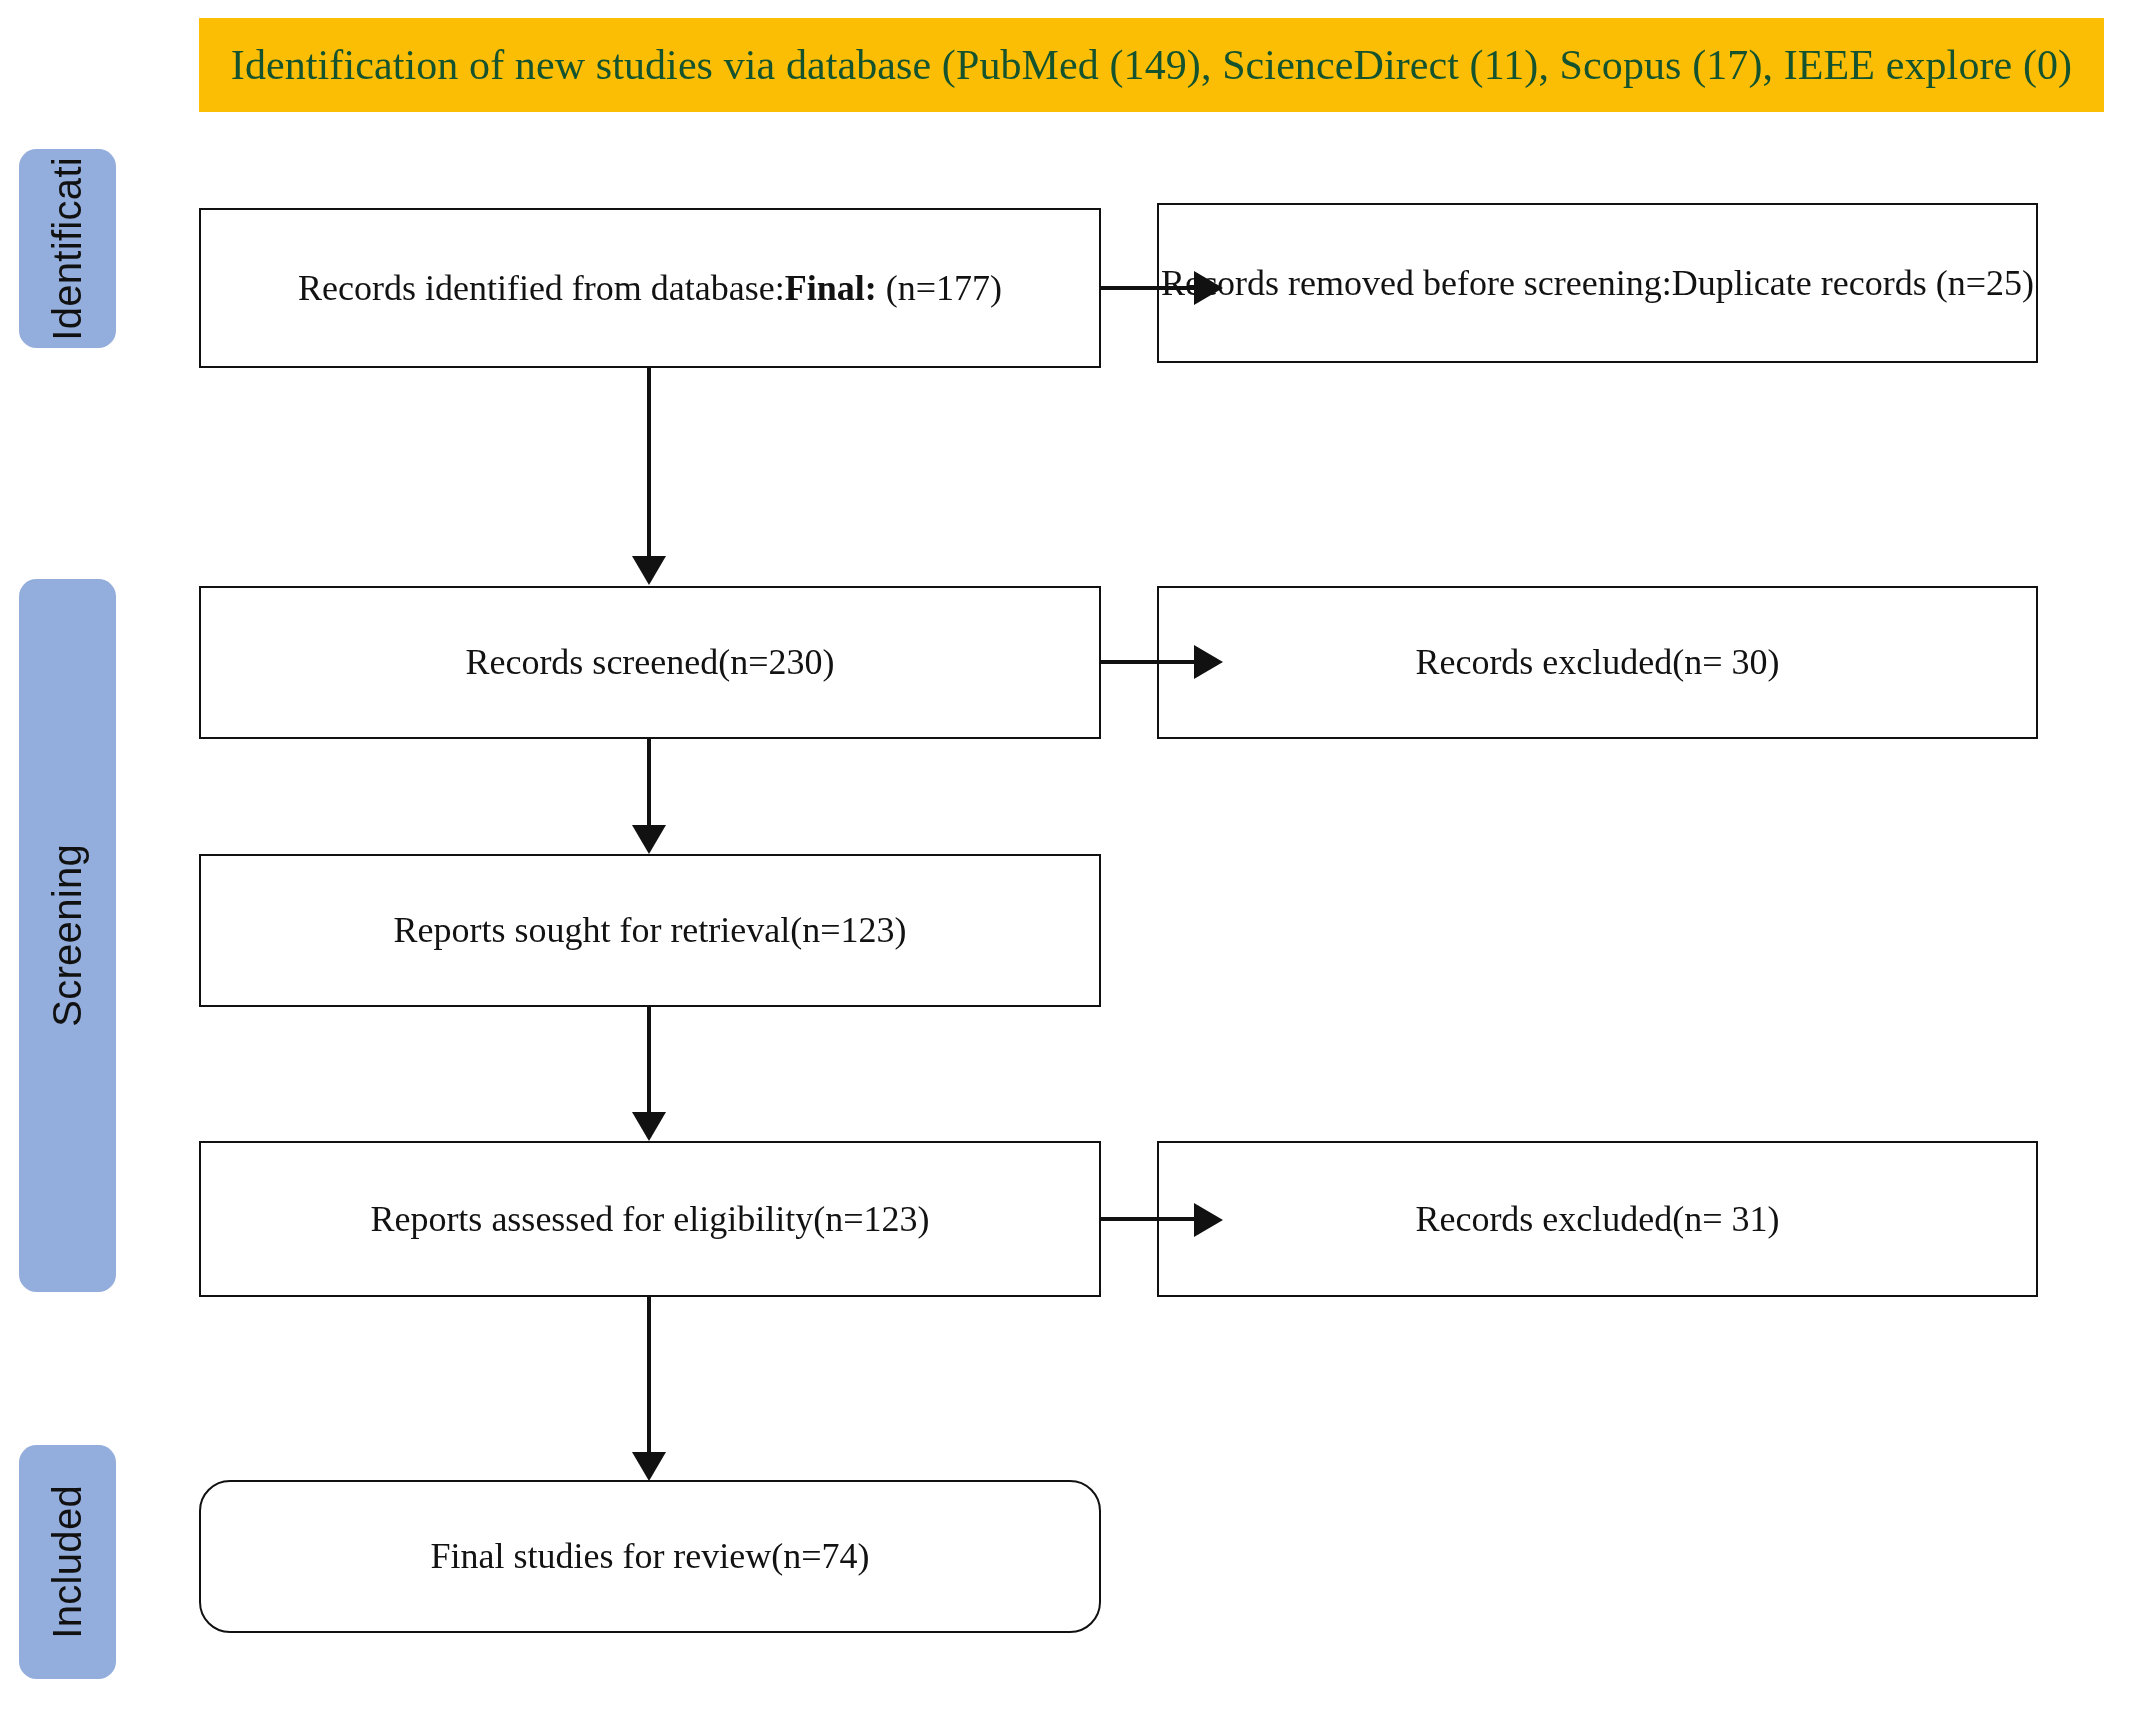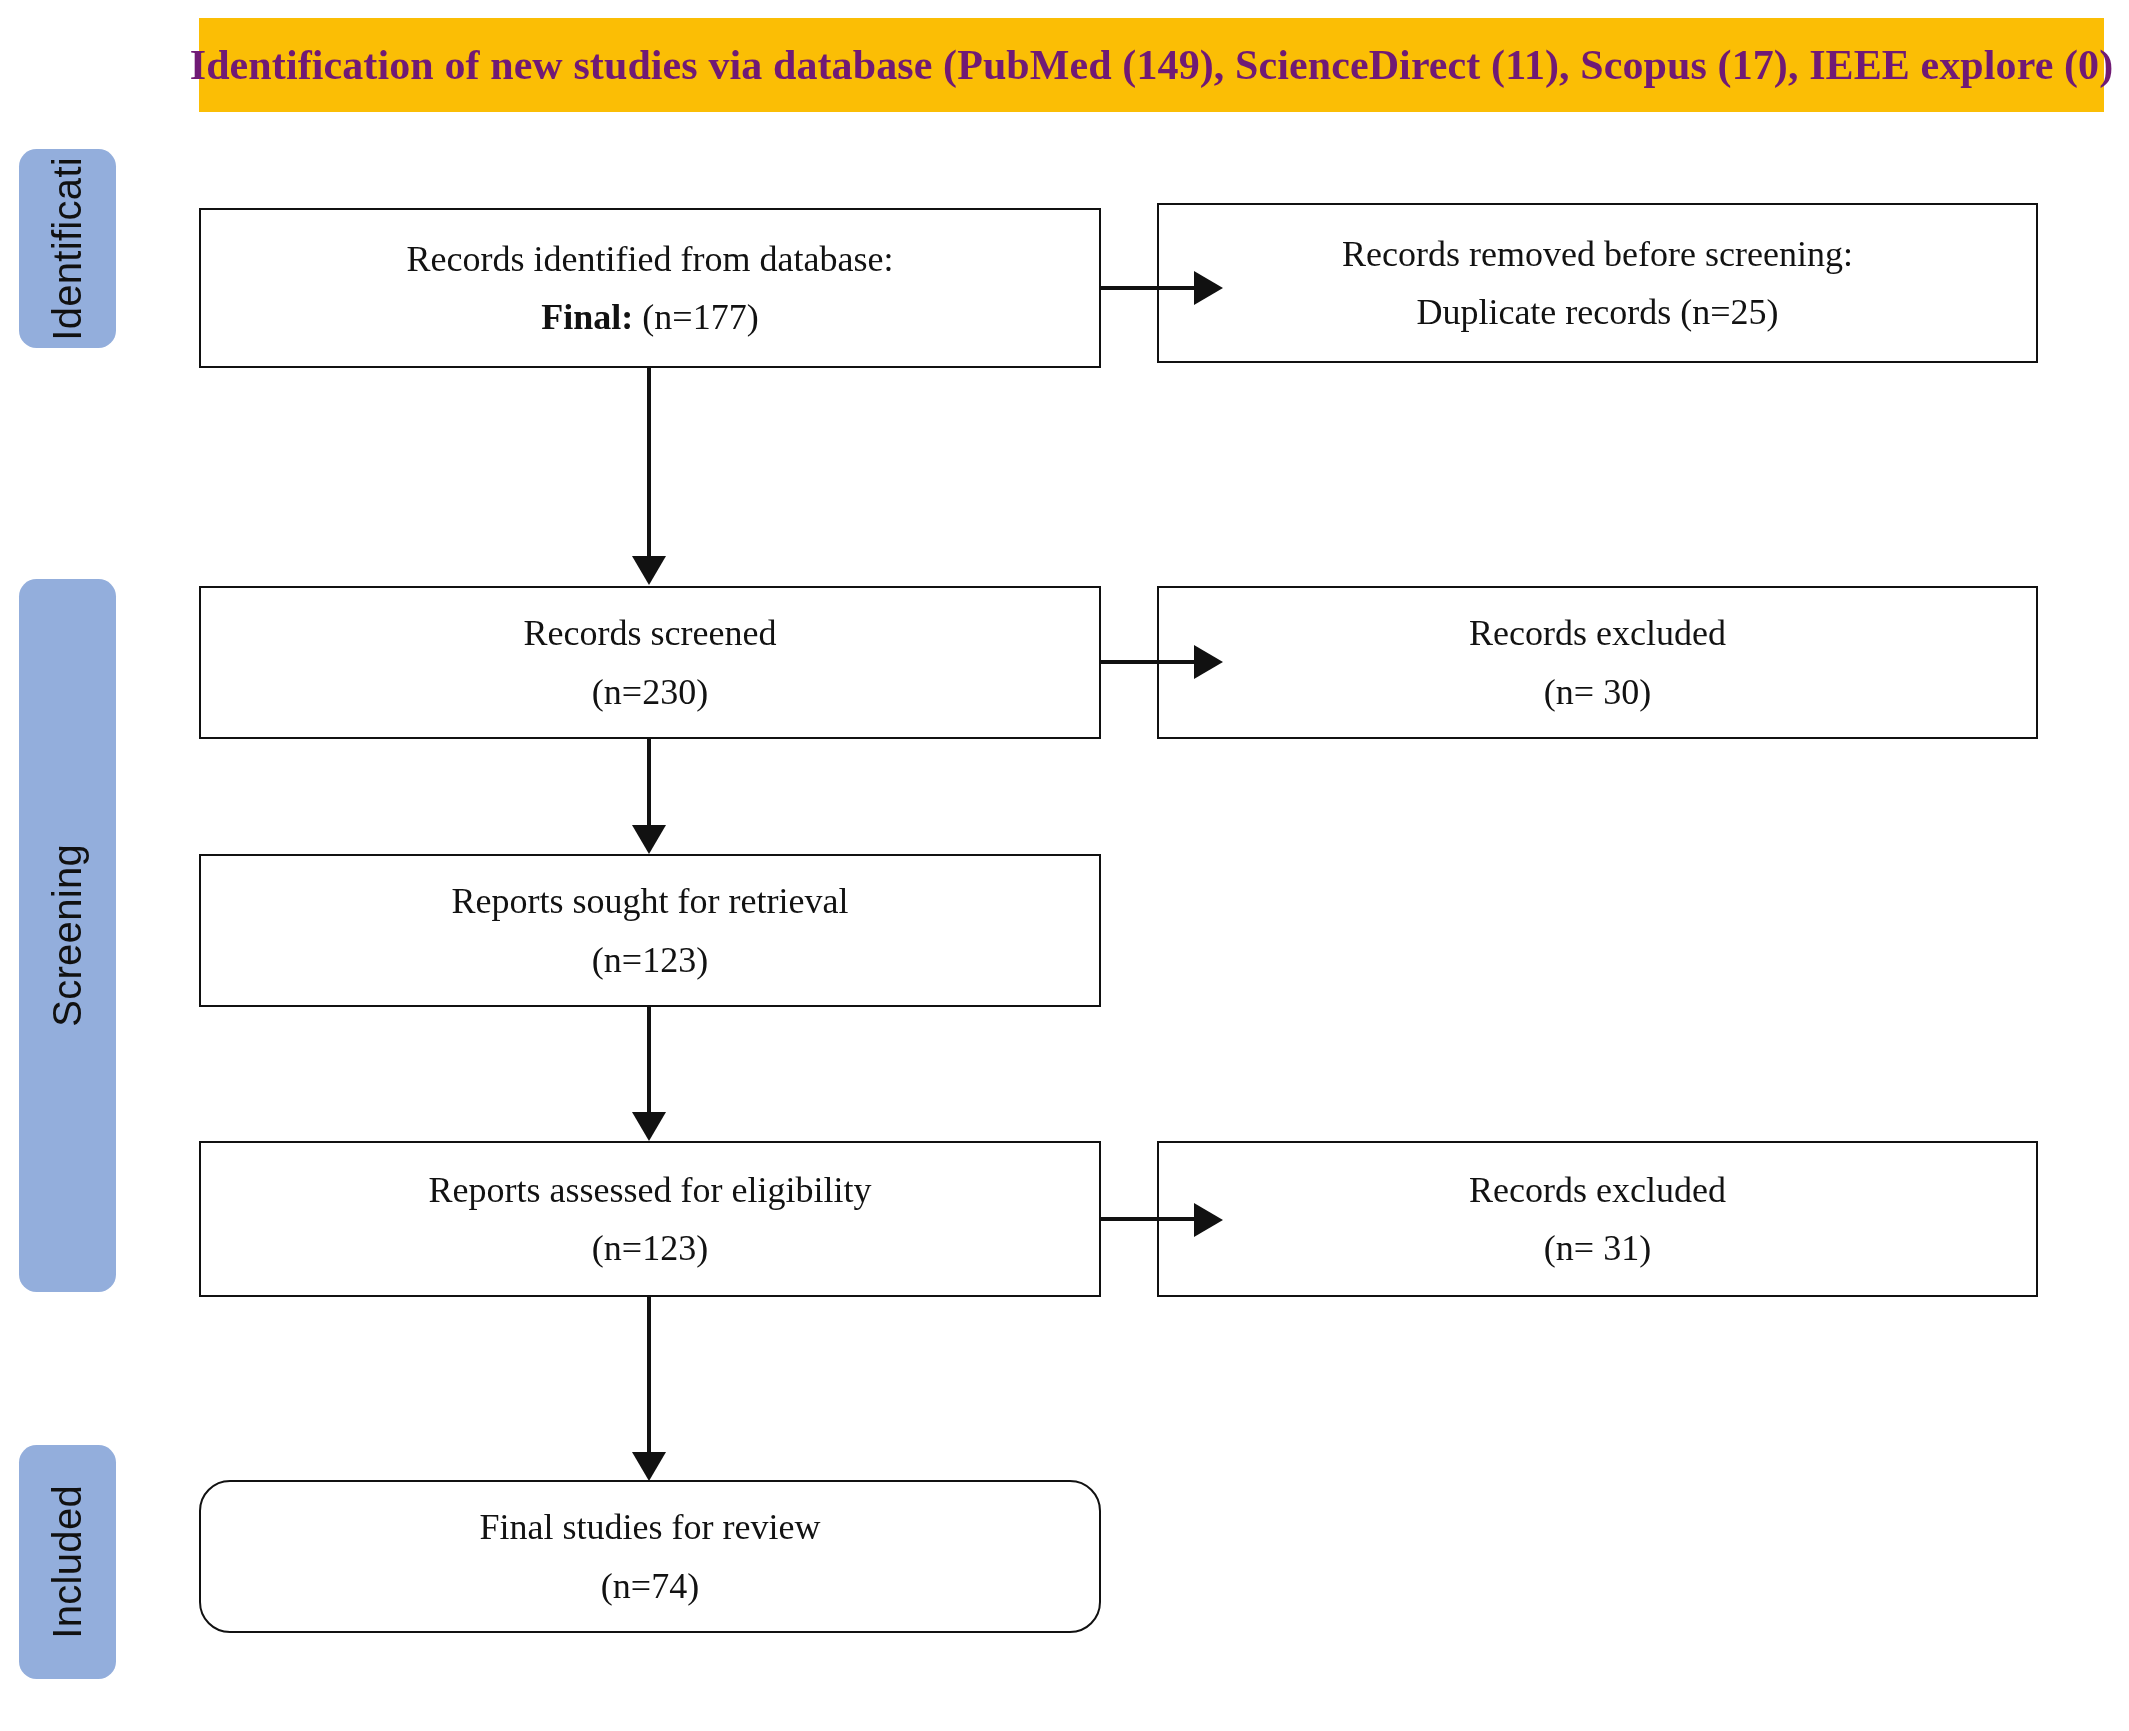--- a/index.html
+++ b/index.html
@@ -24,25 +24,24 @@
     width: 1905px;
     height: 94px;
     background: #FBBE05;
     display: flex;
     align-items: center;
     justify-content: center;
     box-sizing: border-box;
   }
   .banner-text {
     font-size: 42px;
-    color: #701a75;
+    color: #14532d;
     line-height: 1.05;
     white-space: nowrap;
     letter-spacing: 0.1px;
-    font-weight: bold;
   }
 
   
   .stage-bar {
     position: absolute;
     left: 19px;
     width: 97px;
     background: #93AEDC;
     border-radius: 17.5px;
     display: flex;
@@ -62,21 +61,21 @@
   #bar-screening     { top: 579px;  height: 713px; }
   #bar-included      { top: 1445px; height: 234px; }
 
   
   .flow-box {
     position: absolute;
     background: #ffffff;
     border: 2.7px solid #111111;
     box-sizing: border-box;
     display: flex;
-    flex-direction: column;
+    flex-direction: row;
     align-items: center;
     justify-content: center;
   }
   .flow-line {
     font-size: 36px;
     color: #121212;
     line-height: 1.62;
     white-space: nowrap;
   }
   .flow-line b { font-weight: 700; }

